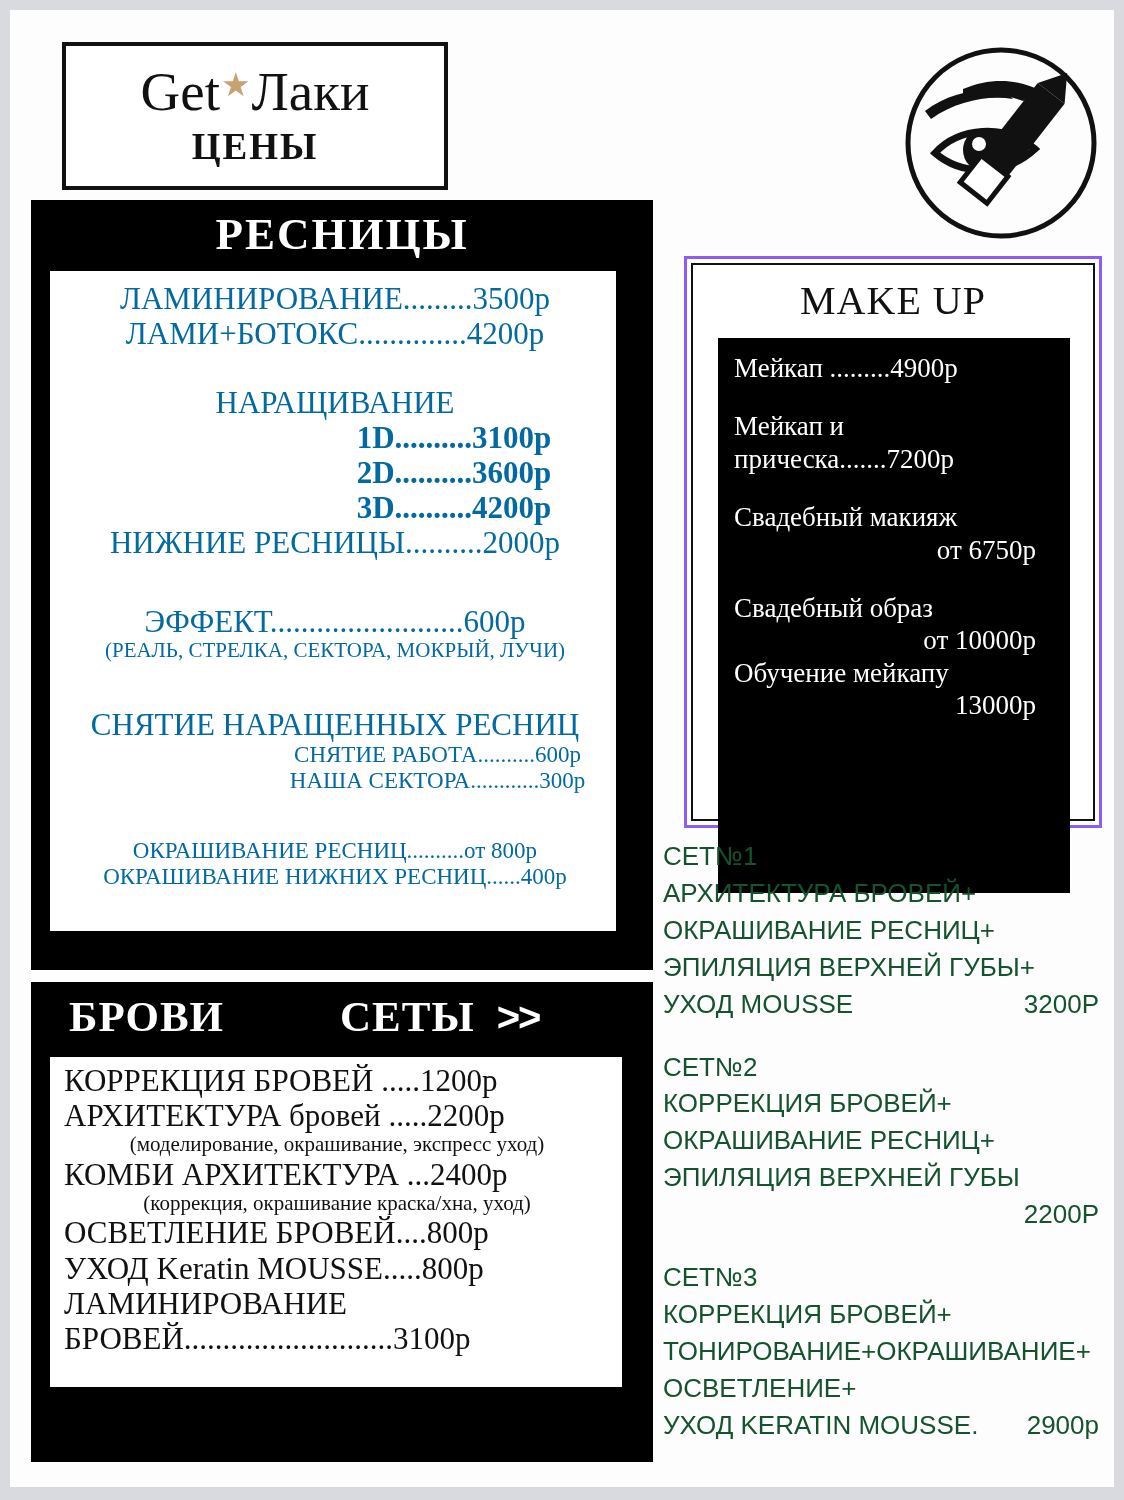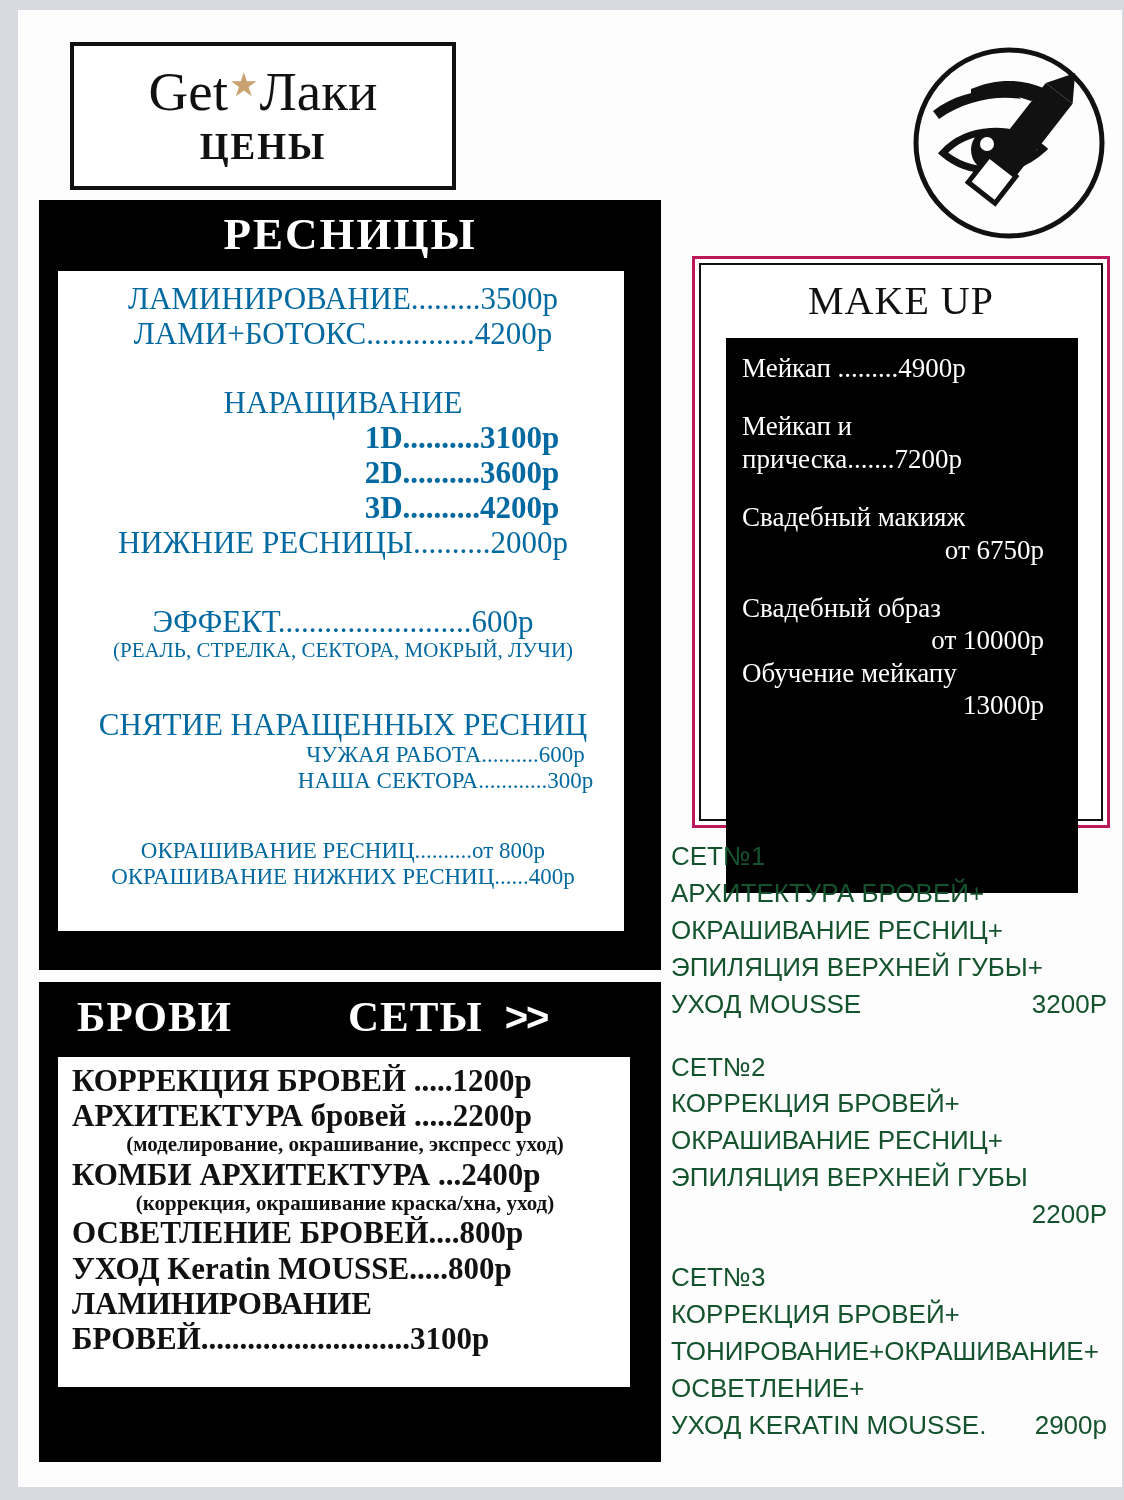--- a/index.html
+++ b/index.html
@@ -14,21 +14,20 @@
     overflow: hidden;
   }
   .page {
     position: absolute;
     left: 10px;
     top: 10px;
     width: 1104px;
     height: 1477px;
     background: #fdfdfd;
     overflow: hidden;
-    margin-left: 8px;
   }
 
   
   .logo-box {
     position: absolute;
     left: 52px;
     top: 32px;
     width: 378px;
     height: 140px;
     border: 4px solid #111;
@@ -116,21 +115,21 @@
   .gap-l { height: 44px; }
 
   
   .makeup-frame {
     position: absolute;
     left: 674px;
     top: 246px;
     width: 418px;
     height: 572px;
     background: #ffffff;
-    border: 3px solid #be185d;
+    border: 3px solid #8b5cf6;
     box-sizing: border-box;
     box-shadow: inset 0 0 0 4px #ffffff, inset 0 0 0 6px #111;
   }
   .makeup-title {
     text-align: center;
     font-size: 40px;
     color: #111;
     letter-spacing: 1px;
     margin-top: 18px;
     font-family: "Liberation Serif", "DejaVu Serif", serif;
@@ -191,21 +190,20 @@
   }
   .brows-inner {
     position: absolute;
     left: 19px;
     top: 75px;
     width: 572px;
     height: 330px;
     background: #ffffff;
     padding: 6px 8px 16px 14px;
     box-sizing: border-box;
-    font-weight: bold;
   }
   .bln {
     color: #111;
     font-size: 31px;
     line-height: 1.13;
     white-space: nowrap;
   }
   .bln.note {
     font-size: 21px;
     text-align: center;
@@ -279,21 +277,21 @@
       <div class="ln">НАРАЩИВАНИЕ</div>
       <div class="ln ind1">1D..........3100р</div>
       <div class="ln ind1">2D..........3600р</div>
       <div class="ln ind1">3D..........4200р</div>
       <div class="ln">НИЖНИЕ РЕСНИЦЫ..........2000р</div>
       <div class="gap-l"></div>
       <div class="ln">ЭФФЕКТ.........................600р</div>
       <div class="ln xsmall">(РЕАЛЬ, СТРЕЛКА, СЕКТОРА, МОКРЫЙ, ЛУЧИ)</div>
       <div class="gap-l"></div>
       <div class="ln">СНЯТИЕ НАРАЩЕННЫХ РЕСНИЦ</div>
-      <div class="ln small ind2">ЧУЖАЯ РАБОТА..........600р</div>
+      <div class="ln small ind2">СНЯТИЕ РАБОТА..........600р</div>
       <div class="ln small ind2">НАША СЕКТОРА............300р</div>
       <div class="gap-l"></div>
       <div class="ln small">ОКРАШИВАНИЕ РЕСНИЦ..........от 800р</div>
       <div class="ln small">ОКРАШИВАНИЕ НИЖНИХ РЕСНИЦ......400р</div>
     </div>
   </div>
 
   <div class="makeup-frame">
     <div class="makeup-title">MAKE UP</div>
     <div class="makeup-black">

